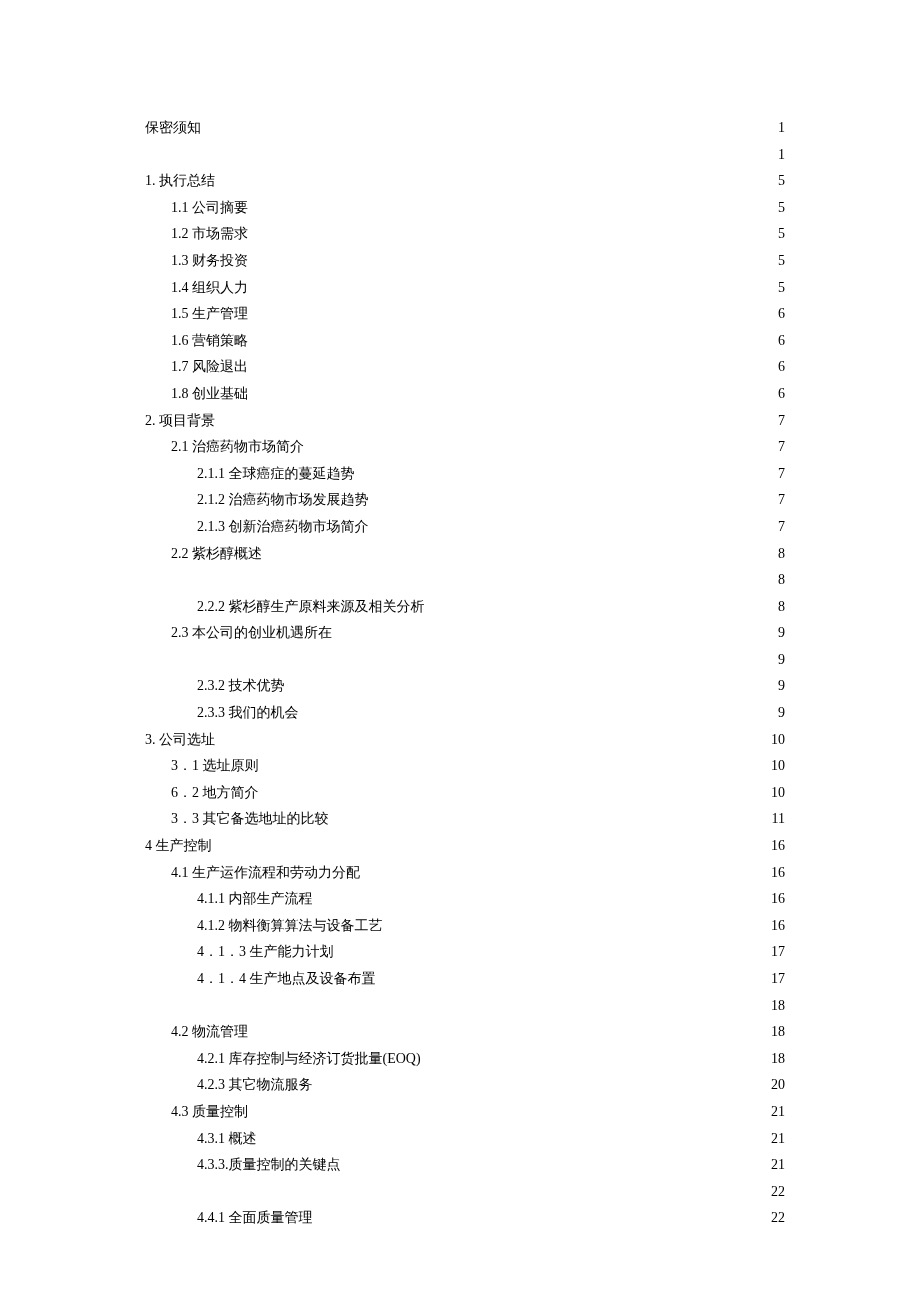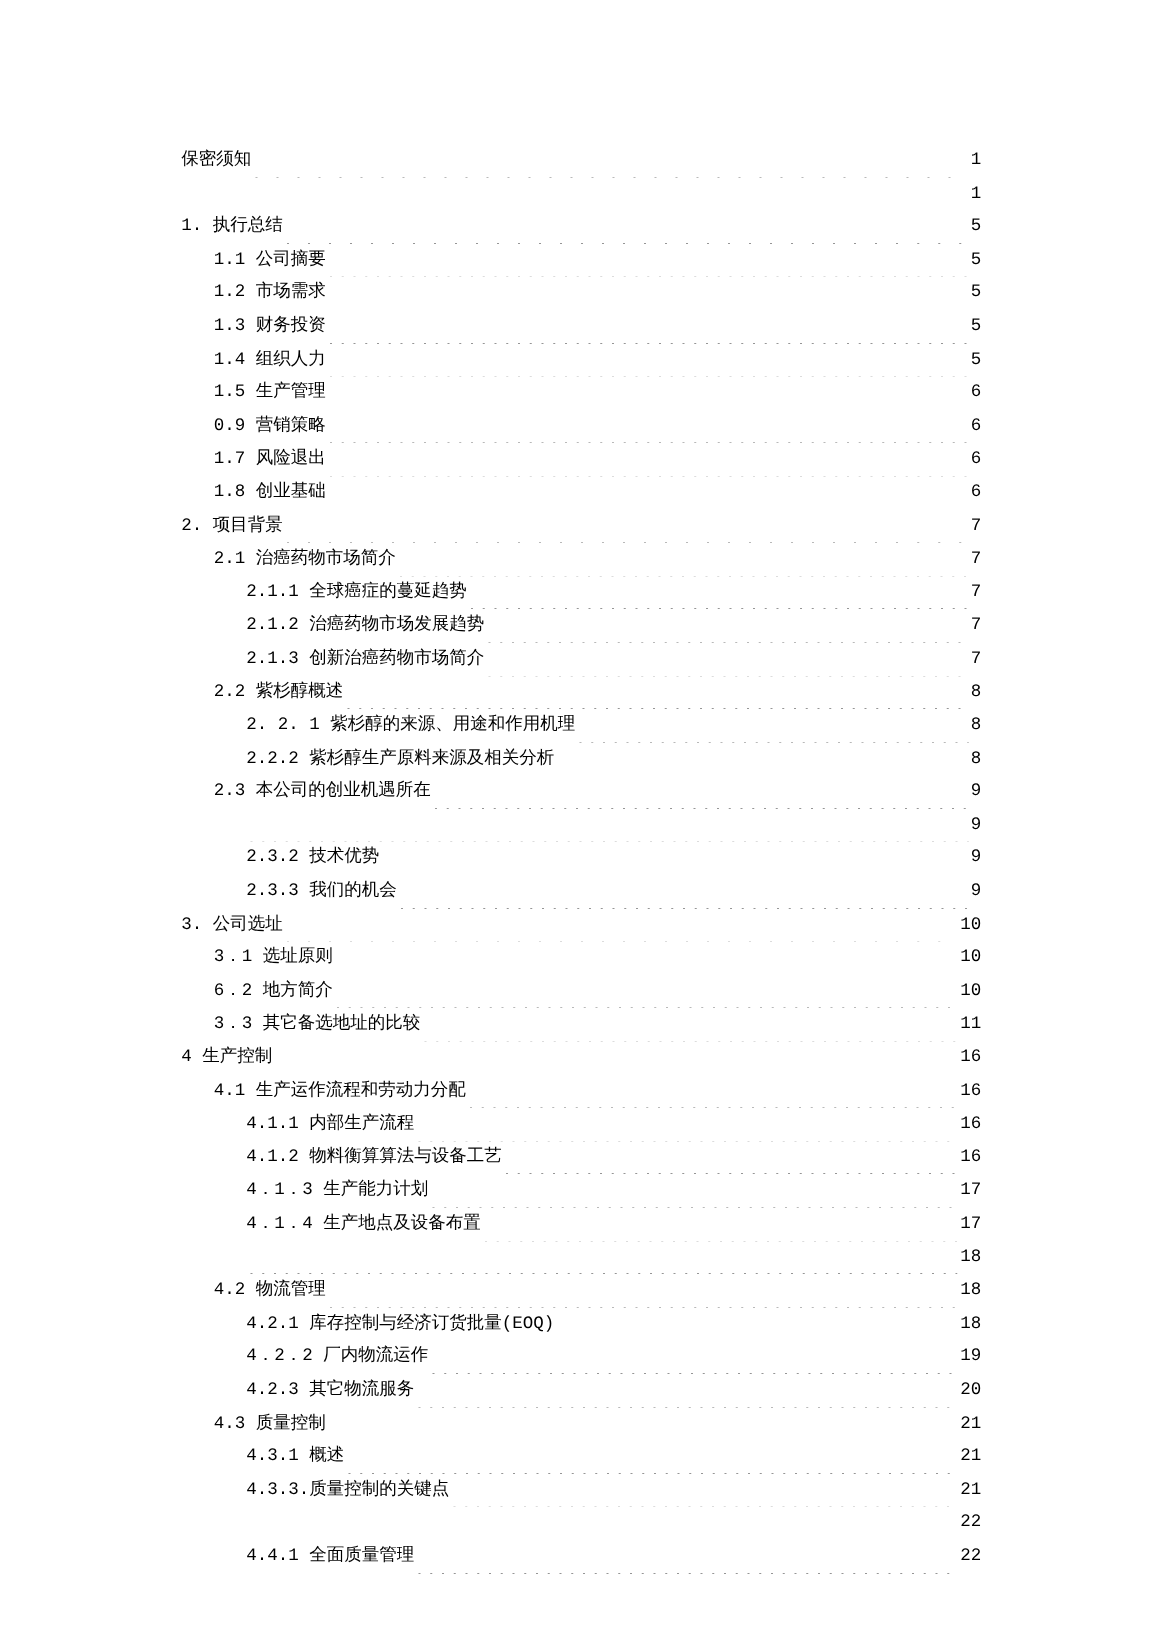--- a/index.html
+++ b/index.html
@@ -4,26 +4,25 @@
   <style>
     * { margin: 0; padding: 0; box-sizing: border-box; }
     body {
       width: 920px;
       background: #fff;
       font-family: "SimSun", "宋体", serif;
       padding: 115px 135px 80px 145px;
     }
     .toc-entry {
       display: flex;
-      align-items: flex-end;
+      align-items: flex-start;
       font-size: 14px;
       line-height: 1.9;
       color: #000;
       white-space: nowrap;
-      font-family: Liberation Mono, monospace;
     }
     .toc-entry .label { flex: 0 0 auto; }
     .toc-entry .dots {
       flex: 1 1 auto;
       overflow: hidden;
       position: relative;
       height: 1em;
     }
     .toc-entry .dots::after {
       content: "........................................................................................................................................................................................................................";
@@ -79,21 +78,21 @@
       <span class="label">1.4 组织人力 </span>
       <span class="dots"></span>
       <span class="page">5</span>
     </div>
     <div class="toc-entry indent-1">
       <span class="label">1.5 生产管理 </span>
       <span class="dots"></span>
       <span class="page">6</span>
     </div>
     <div class="toc-entry indent-1">
-      <span class="label">0.9 营销策略 </span>
+      <span class="label">1.6 营销策略 </span>
       <span class="dots"></span>
       <span class="page">6</span>
     </div>
     <div class="toc-entry indent-1">
       <span class="label">1.7 风险退出 </span>
       <span class="dots"></span>
       <span class="page">6</span>
     </div>
     <div class="toc-entry indent-1">
       <span class="label">1.8 创业基础 </span>
@@ -124,21 +123,20 @@
       <span class="label">2.1.3 创新治癌药物市场简介 </span>
       <span class="dots"></span>
       <span class="page">7</span>
     </div>
     <div class="toc-entry indent-1">
       <span class="label">2.2 紫杉醇概述 </span>
       <span class="dots"></span>
       <span class="page">8</span>
     </div>
     <div class="toc-entry indent-2">
-      <span class="label">2. 2. 1 紫杉醇的来源、用途和作用机理 </span>
       <span class="dots"></span>
       <span class="page">8</span>
     </div>
     <div class="toc-entry indent-2">
       <span class="label">2.2.2 紫杉醇生产原料来源及相关分析 </span>
       <span class="dots"></span>
       <span class="page">8</span>
     </div>
     <div class="toc-entry indent-1">
       <span class="label">2.3 本公司的创业机遇所在 </span>
@@ -215,25 +213,20 @@
     </div>
     <div class="toc-entry indent-1">
       <span class="label">4.2 物流管理 </span>
       <span class="dots"></span>
       <span class="page">18</span>
     </div>
     <div class="toc-entry indent-2">
       <span class="label">4.2.1 库存控制与经济订货批量(EOQ) </span>
       <span class="dots"></span>
       <span class="page">18</span>
-    </div>
-    <div class="toc-entry indent-2">
-      <span class="label">4．2．2   厂内物流运作 </span>
-      <span class="dots"></span>
-      <span class="page">19</span>
     </div>
     <div class="toc-entry indent-2">
       <span class="label">4.2.3 其它物流服务 </span>
       <span class="dots"></span>
       <span class="page">20</span>
     </div>
     <div class="toc-entry indent-1">
       <span class="label">4.3 质量控制 </span>
       <span class="dots"></span>
       <span class="page">21</span>

